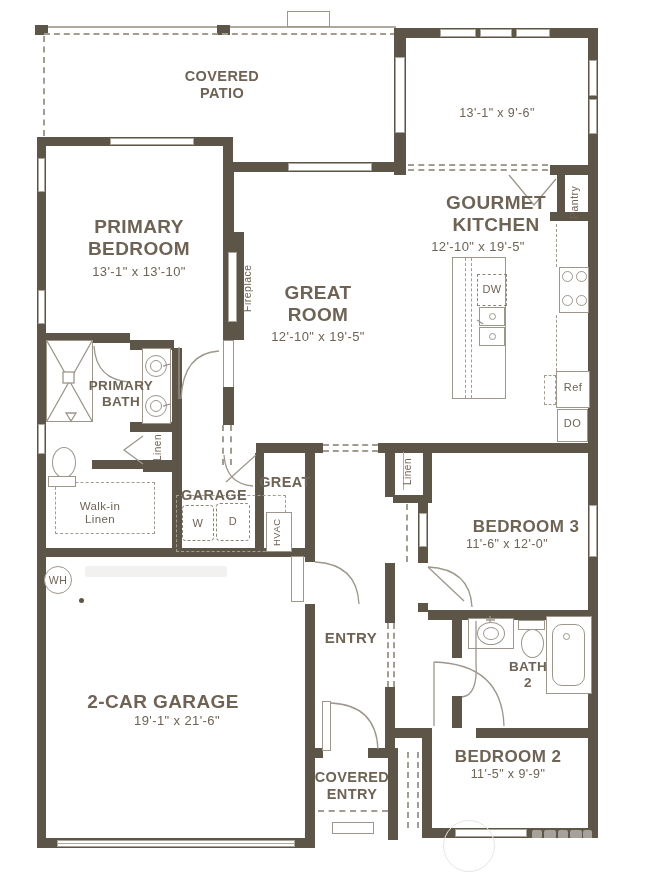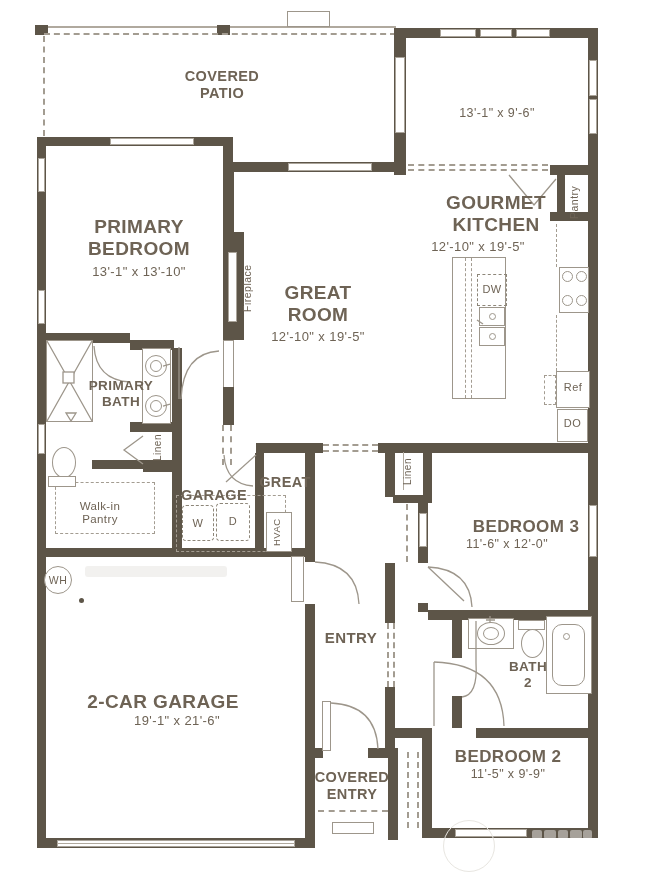--- a/index.html
+++ b/index.html
@@ -190,21 +190,21 @@
   <div class="lbl" style="left:49px;top:264px;width:180px;font-size:13px">13'-1" x 13'-10"</div>
   <div class="lbl b" style="left:416px;top:192px;width:160px;font-size:19px">GOURMET
 KITCHEN</div>
   <div class="lbl" style="left:398px;top:239px;width:160px;font-size:13px">12'-10" x 19'-5"</div>
   <div class="lbl b" style="left:238px;top:282px;width:160px;font-size:19px">GREAT
 ROOM</div>
   <div class="lbl" style="left:238px;top:329px;width:160px;font-size:13px">12'-10" x 19'-5"</div>
   <div class="lbl b" style="left:66px;top:378px;width:110px;font-size:13.5px">PRIMARY
 BATH</div>
   <div class="lbl" style="left:50px;top:500px;width:100px;font-size:11.5px">Walk-in
-Pantry</div>
+Linen</div>
   <div class="lbl b" style="left:154px;top:487px;width:120px;font-size:14.5px">GARAGE</div>
   <div class="lbl b" style="left:245px;top:474px;width:80px;font-size:14.5px">GREAT</div>
   <div class="lbl b" style="left:311px;top:629px;width:80px;font-size:15px">ENTRY</div>
   <div class="lbl b" style="left:436px;top:517px;width:180px;font-size:17px">BEDROOM 3</div>
   <div class="lbl" style="left:417px;top:537px;width:180px;font-size:12.5px">11'-6" x 12'-0"</div>
   <div class="lbl b" style="left:498px;top:659px;width:60px;font-size:13.5px">BATH
 2</div>
   <div class="lbl b" style="left:418px;top:747px;width:180px;font-size:17px">BEDROOM 2</div>
   <div class="lbl" style="left:418px;top:767px;width:180px;font-size:12.5px">11'-5" x 9'-9"</div>
   <div class="lbl b" style="left:43px;top:691px;width:240px;font-size:19px">2-CAR GARAGE</div>

